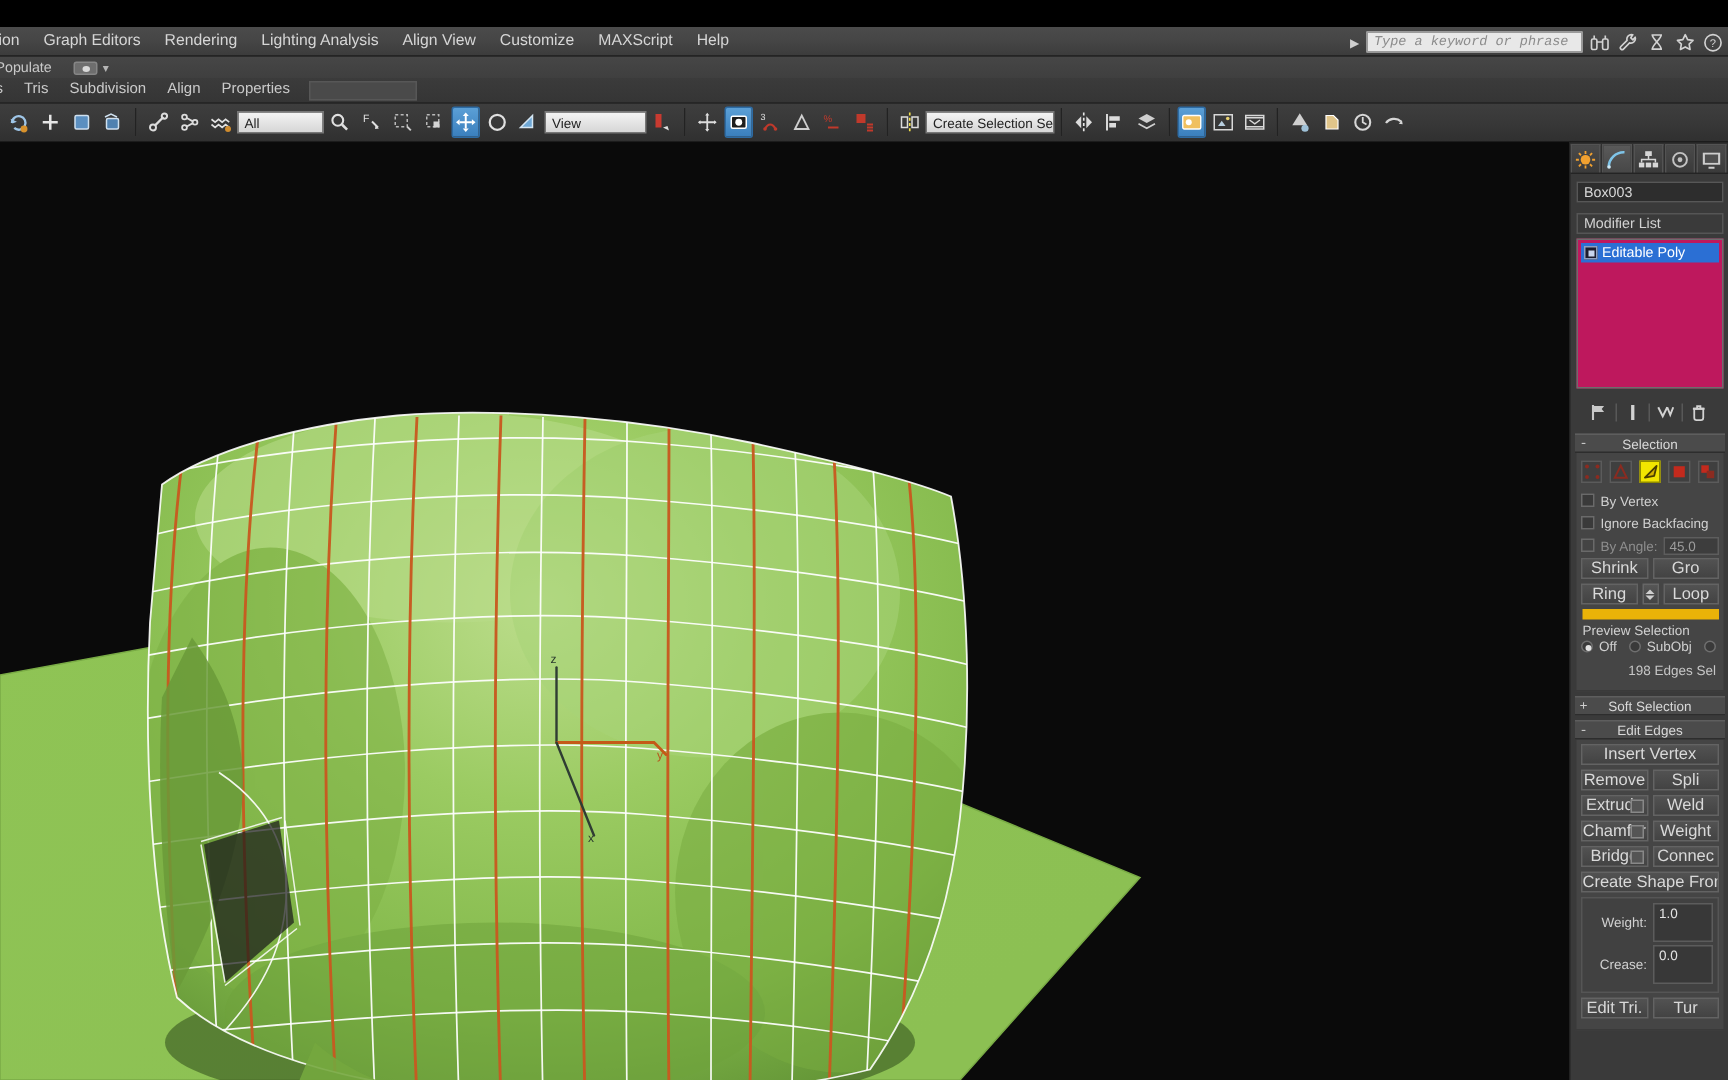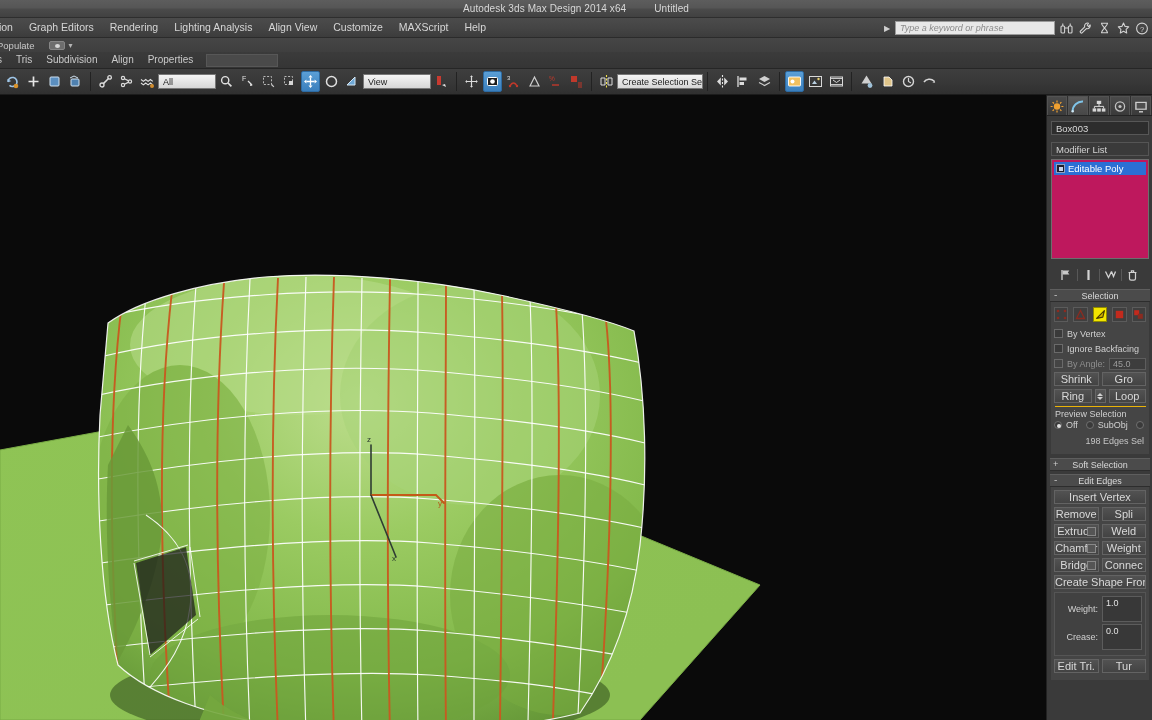--- a/index.html
+++ b/index.html
@@ -40,25 +40,25 @@
   
   .mb-right {
     position: absolute; right: 2px; top: 0; height: 20px;
     display: flex; align-items: center; gap: 3px;
   }
   .mb-arrow {
     width: 10px; height: 14px; color: #cfcfcf; font-size: 8px;
     display: flex; align-items: center; justify-content: center;
   }
   .kw-search {
-    width: 160px; height: 14px;
+    width: 144px; height: 14px;
     background: #e8e8e8; border: 1px solid #9a9a9a;
     font-size: 9px; font-style: italic; color: #8b8b8b;
     padding: 0 4px; line-height: 13px;
-    font-family: Liberation Sans, sans-serif;
+    font-family: Liberation Mono, monospace;
   }
   .mb-icon {
     width: 16px; height: 16px; display: flex; align-items: center;
     justify-content: center; color: #d2d2d2;
   }
   .mb-icon svg { display: block; }
 
   
   .ribbonrow {
     position: absolute; left: 0; top: 38px; width: 1152px; height: 14px;
@@ -241,21 +241,21 @@
     border: 1px solid #666; flex: none; display:flex; flex-direction:column;
     align-items:center; justify-content:center; gap:1px;
   }
   .cp-spinbtn i {
     width:0;height:0;border-left:3px solid transparent;border-right:3px solid transparent;
   }
   .cp-spinbtn i.up { border-bottom:3px solid #cfcfcf; }
   .cp-spinbtn i.dn { border-top:3px solid #cfcfcf; }
   .grp-title {
     font-size: 9px; color: #d0d0d0; margin: 3px 0 1px 1px;
-    border-top: 1px solid #eab308; padding-top: 2px;
+    border-top: 7px solid #eab308; padding-top: 2px;
   }
   .radio-row { display: flex; align-items: center; gap: 4px; font-size: 9px; color: #d0d0d0; }
   .radio { width: 8px; height: 8px; border-radius: 50%; background: #3a3a3a;
            border: 1px solid #6f6f6f; flex: none; position: relative; }
   .radio.on::after { content:""; position:absolute; left:2px; top:2px;
            width:4px; height:4px; border-radius:50%; background:#e2e2e2; }
   .status-line {
     font-size: 9px; color: #c6c6c6; text-align: right; padding: 6px 2px 4px 0;
     white-space: nowrap; overflow: hidden;
   }
@@ -276,25 +276,20 @@
     text-shadow: 2px 2px 0 #000, -2px 2px 0 #000, 2px -2px 0 #000, -2px -2px 0 #000,
                  0 3px 0 #000, 3px 0 0 #000, 0 -3px 0 #000, -3px 0 0 #000;
     pointer-events: none;
   }
 </style>
 </head>
 <body>
 
 <div id="app">
 
-  <div class="titlebar">
-    <div class="titlebar-text">
-      <span>Autodesk 3ds Max Design 2014 x64</span><span class="tb-doc">Untitled</span>
-    </div>
-  </div>
 
   <div class="menubar">
     <div class="menu-item">tion</div>
     <div class="menu-item">Graph Editors</div>
     <div class="menu-item">Rendering</div>
     <div class="menu-item">Lighting Analysis</div>
     <div class="menu-item">Align View</div>
     <div class="menu-item">Customize</div>
     <div class="menu-item">MAXScript</div>
     <div class="menu-item">Help</div>

